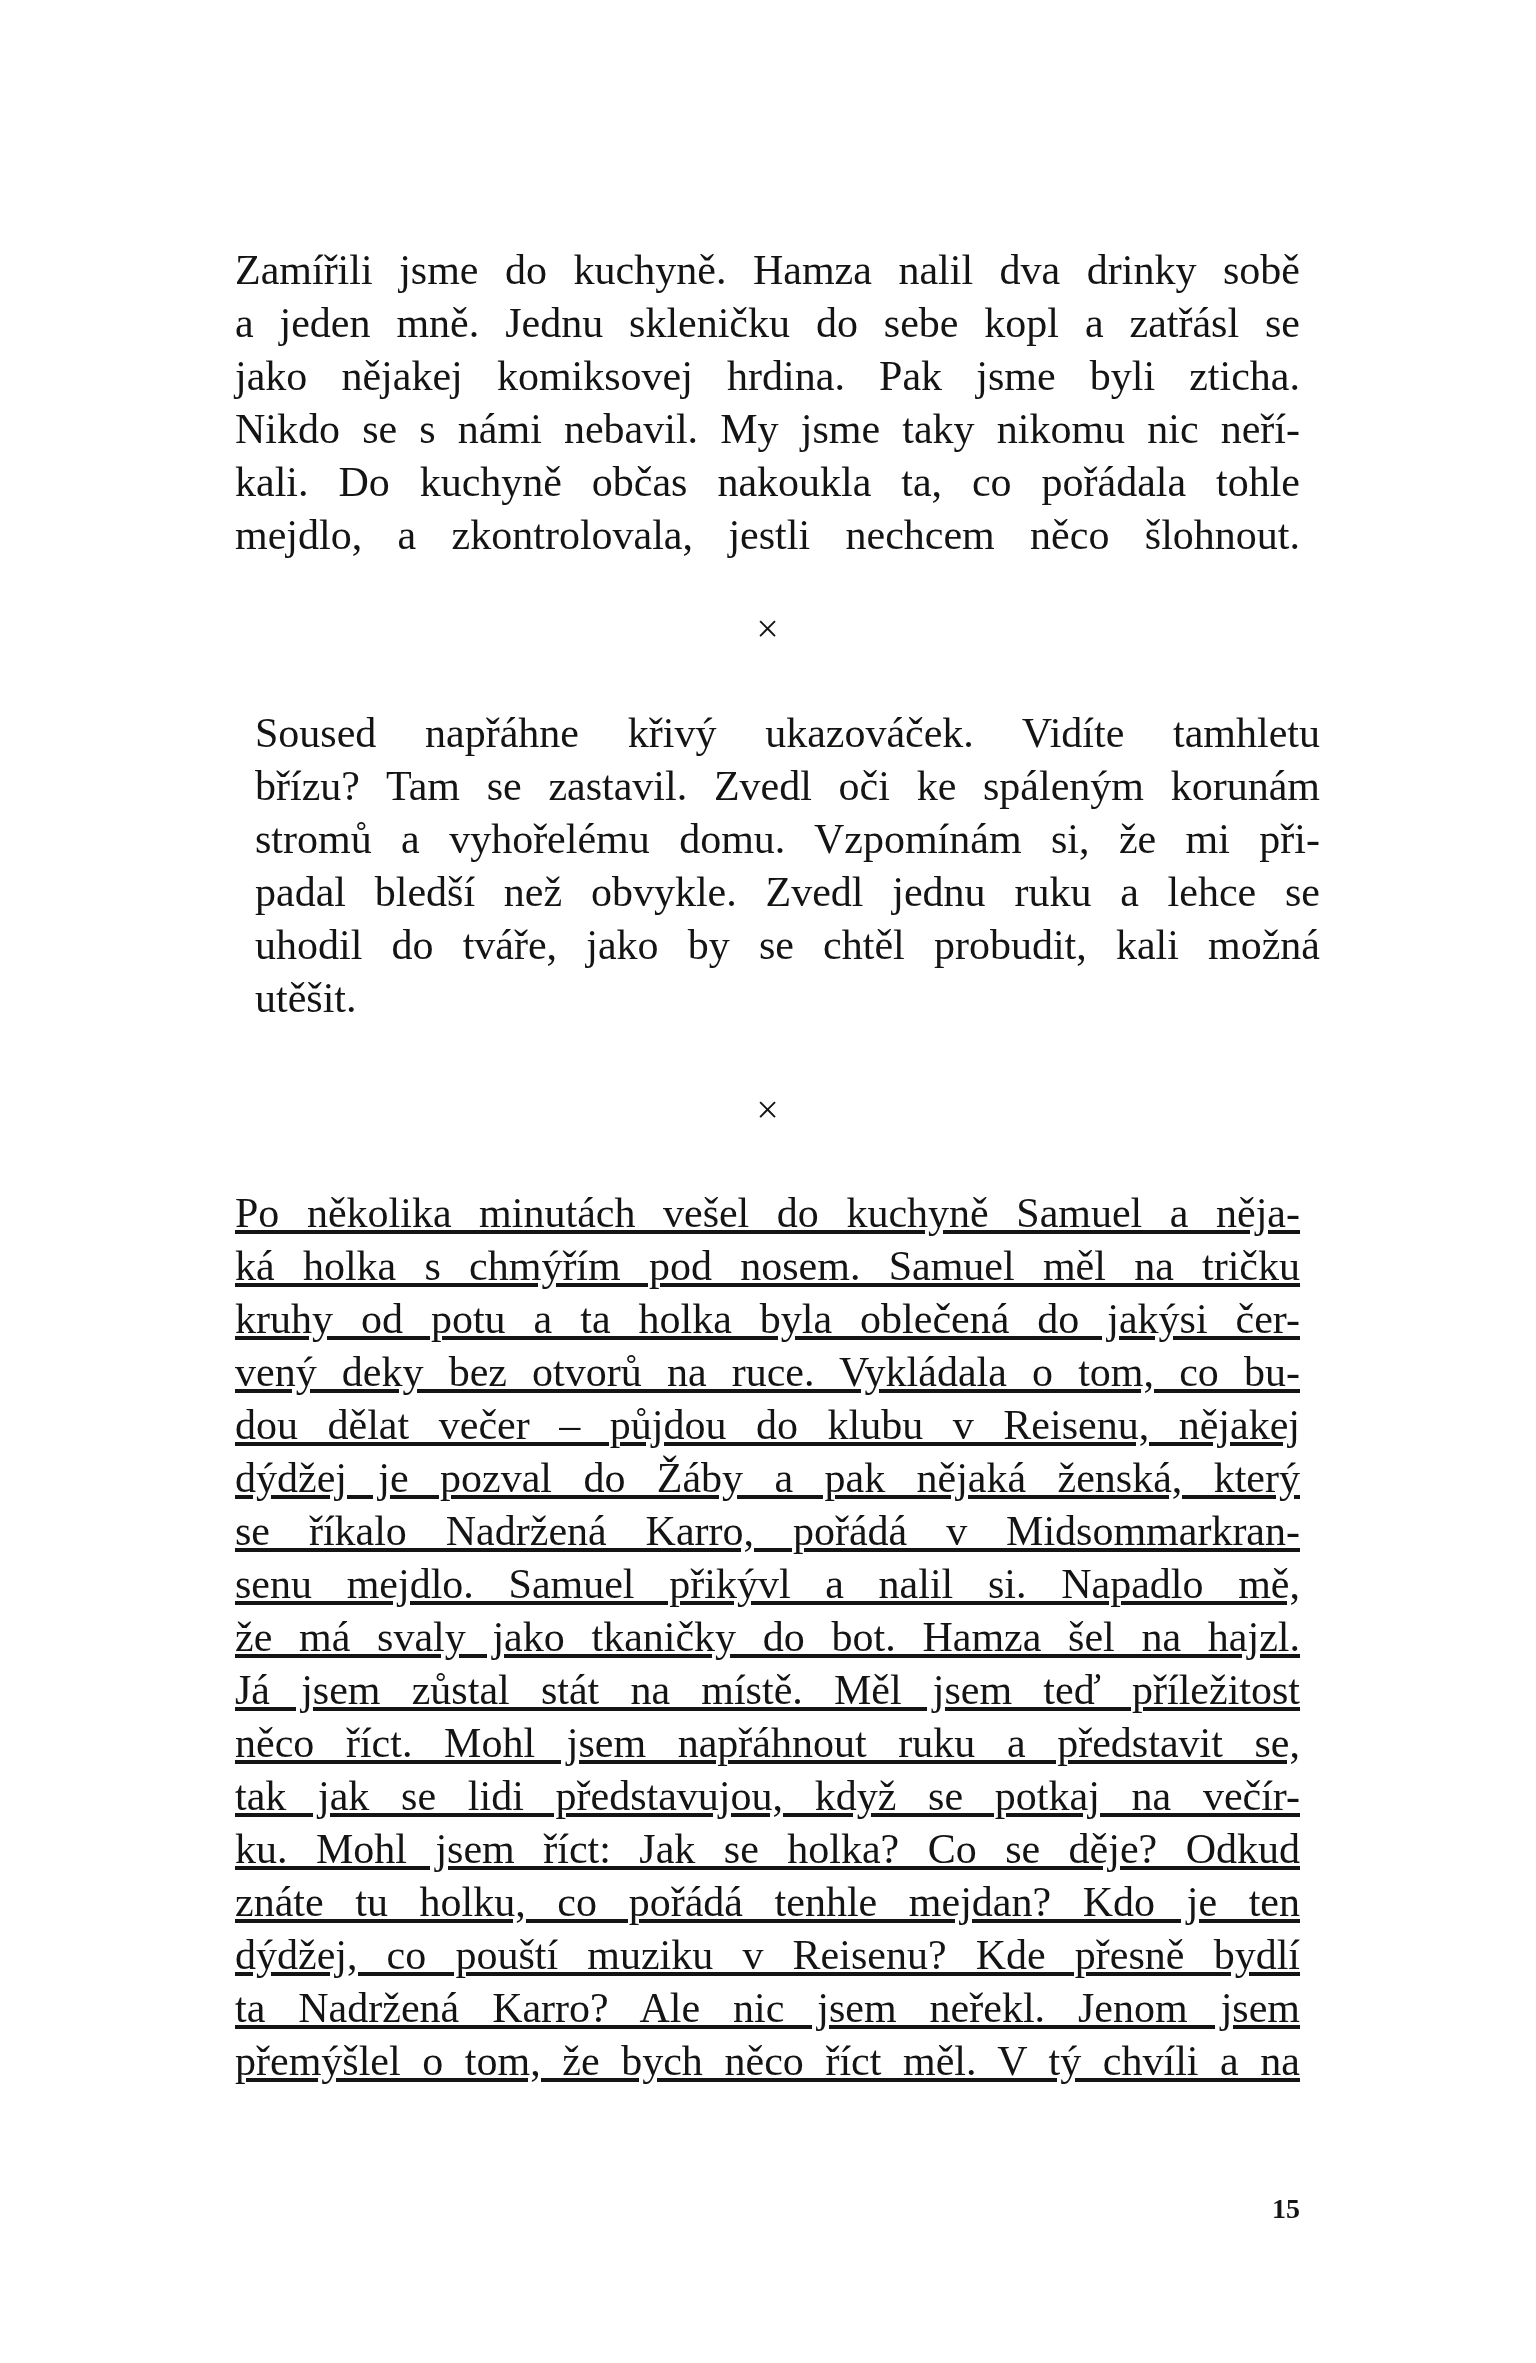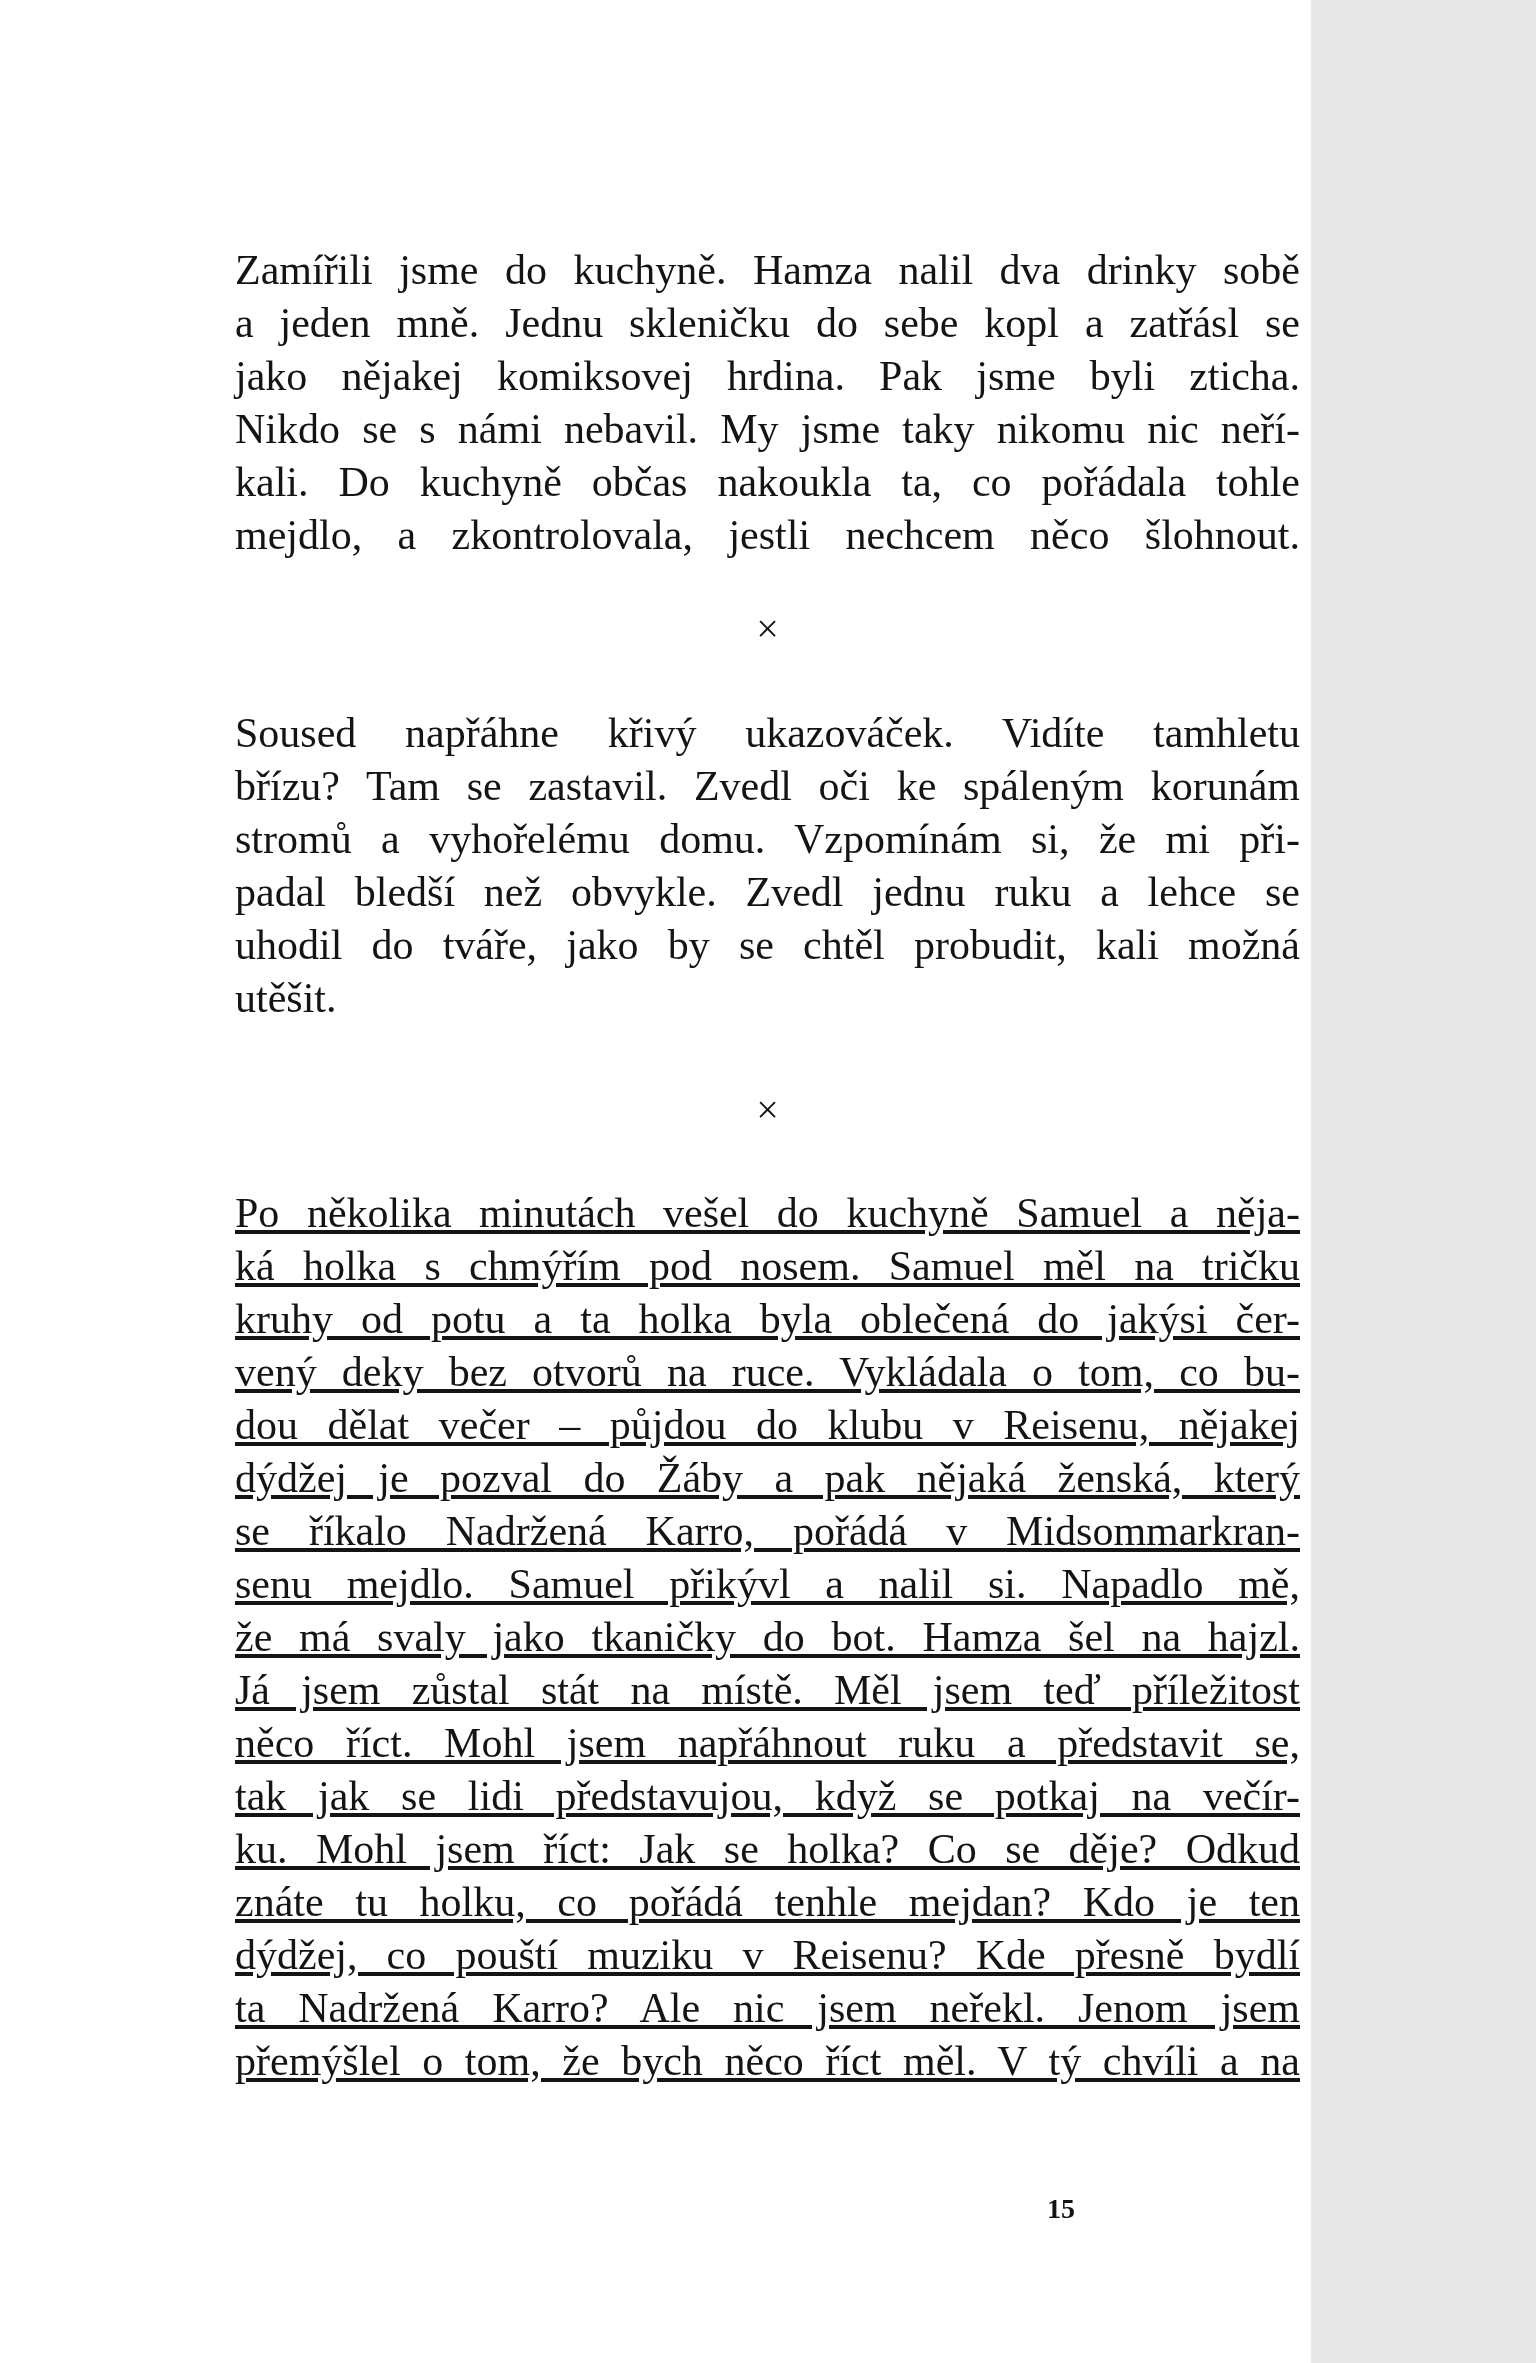--- a/index.html
+++ b/index.html
@@ -2,21 +2,21 @@
 <html><head>
 <meta charset="utf-8">
 <style>
   html, body {
     margin: 0;
     padding: 0;
     background: #e8e8e8;
   }
   .page {
     position: relative;
-    width: 1311px;
+    width: 1536px;
     height: 2363px;
     background: #ffffff;
     overflow: hidden;
     font-family: "Liberation Serif", serif;
     color: #141414;
   }
   .para {
     position: absolute;
     left: 235px;
     width: 1065px;
@@ -38,21 +38,21 @@
     position: absolute;
     left: 235px;
     width: 1065px;
     text-align: center;
     font-size: 40px;
     line-height: 53px;
     color: #141414;
   }
   #para1 { top: 244px; }
   #sep1  { top: 602px; }
-  #para2 { top: 707px; }
+  #para2 { top: 707px; margin-left: 20px; }
   #sep2  { top: 1083px; }
   #para3 { top: 1187px; text-decoration: underline; }
   .page-number {
     position: absolute;
     right: 236px;
     top: 2182px;
     font-size: 28px;
     line-height: 53px;
     font-weight: bold;
     color: #141414;

